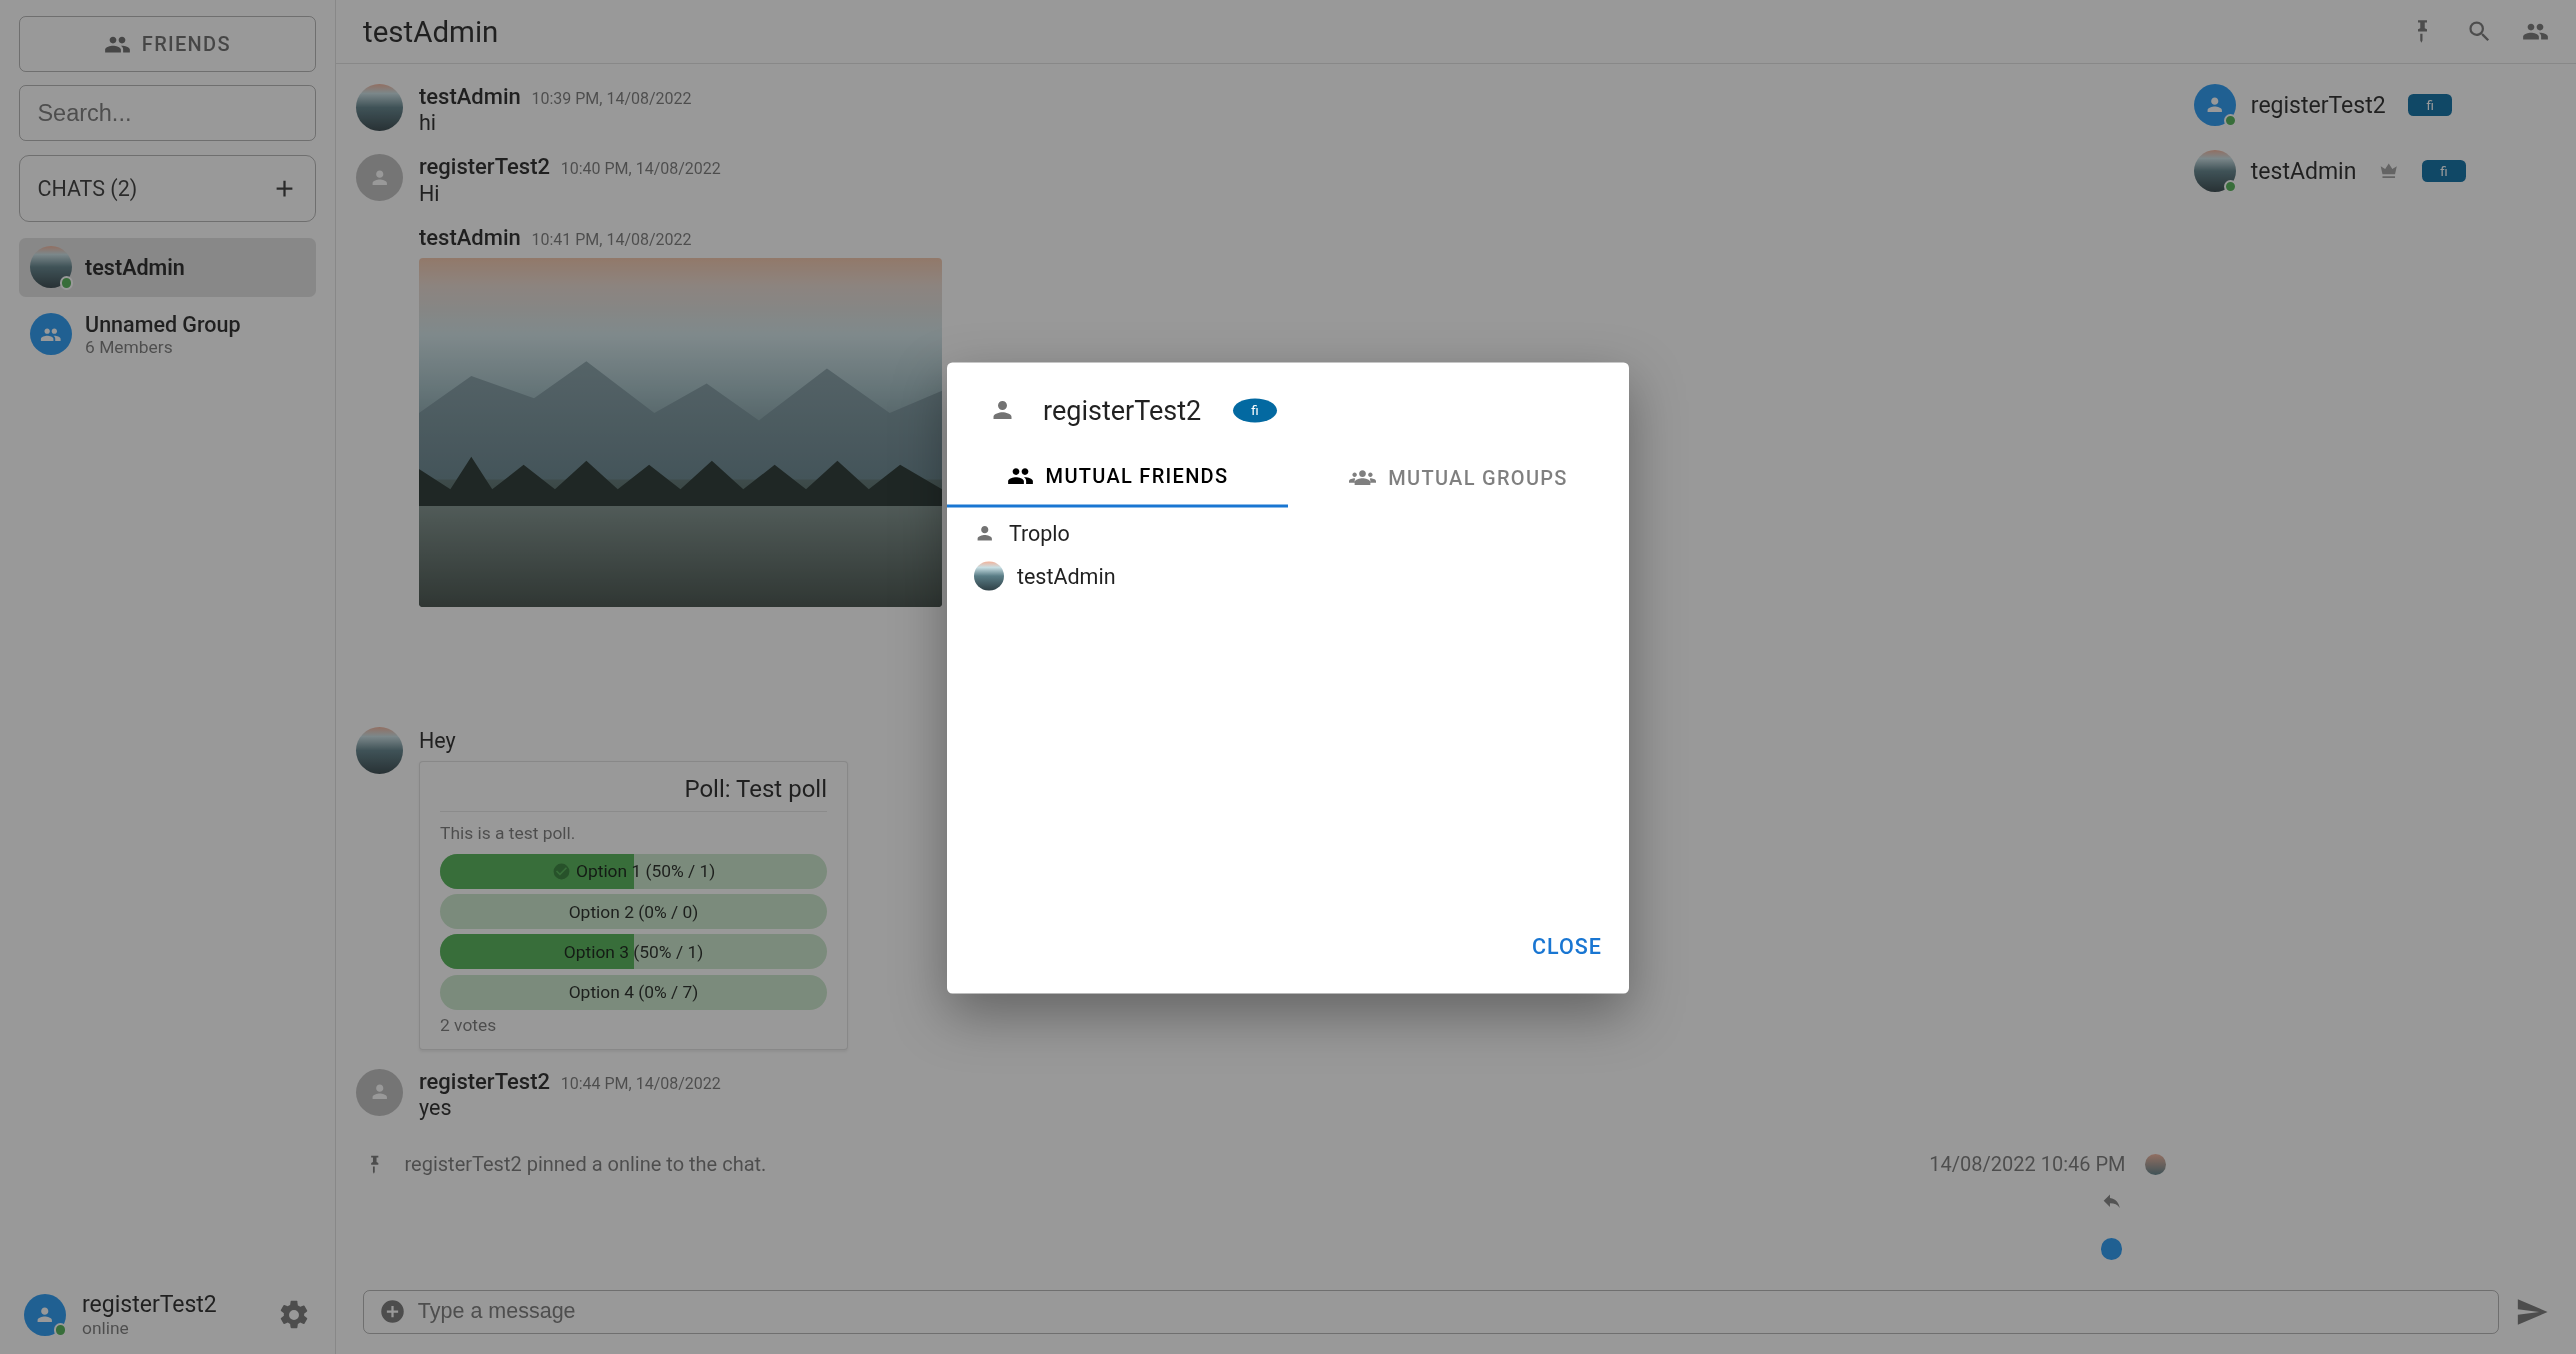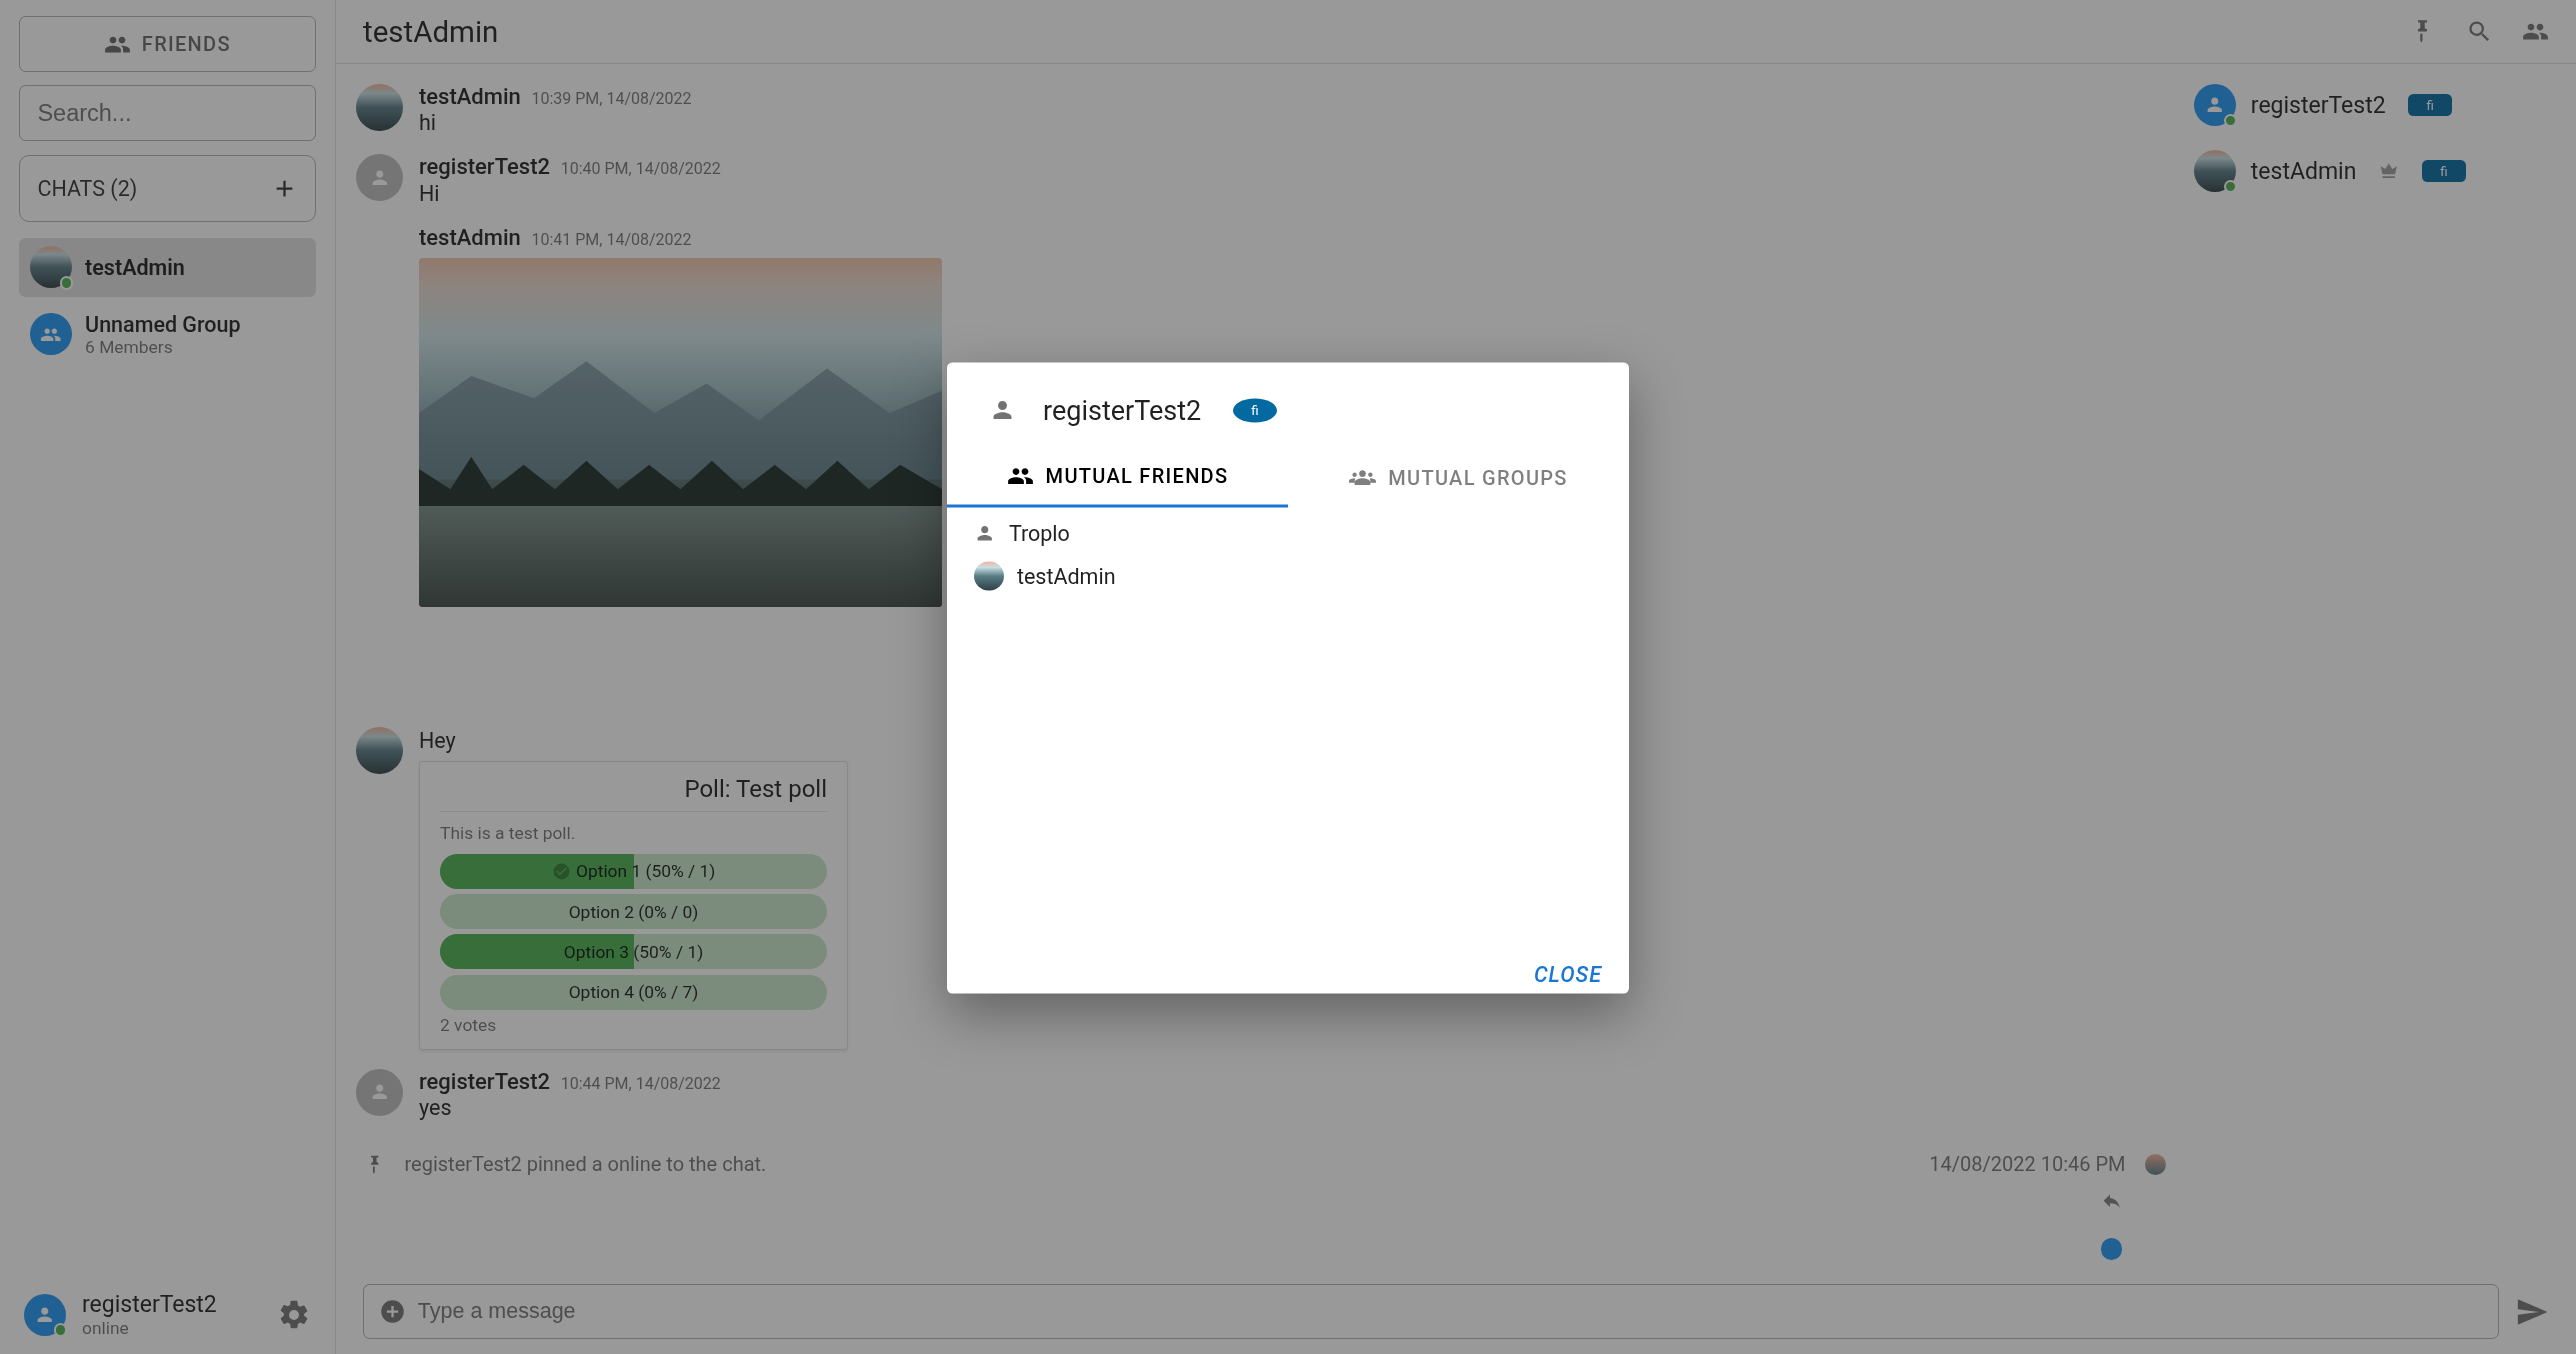--- a/index.html
+++ b/index.html
@@ -157,21 +157,21 @@
     align-items:center; justify-content:center; margin-left:8px;
   }
   .crown { color:#9e9e9e; margin-left:6.7px;}
 
   
   .composer {
     height:67px; margin-top:auto; padding:0 27px 20px 27px;
     display:flex; align-items:center; gap:16px;
   }
   .composer-input {
-    flex:1; height:55px; border:0.7px solid rgba(0,0,0,0.3);
+    flex:1; height:44px; border:0.7px solid rgba(0,0,0,0.3);
     border-radius:6.7px; display:flex; align-items:center; padding:0 14.8px;
     gap:12px; color:rgba(0,0,0,0.55);justify-content:space-between;
   }
   .composer-input input { flex:1; border:none; outline:none; font-size:21.5px; background:transparent;}
   .send-btn { color:rgba(0,0,0,0.55);}
 
   
   .dialog {
     position:absolute; z-index:60;
     left:50%; top:50%; transform:translate(-50%,-50%);
@@ -186,21 +186,21 @@
   .tab {
     flex:1; height:60px; display:flex; align-items:center; justify-content:center;
     gap:12px; font-size:20px; font-weight:500; letter-spacing:1.3px;
     color:rgba(0,0,0,0.5);
   }
   .tab.active { color:#000000; border-bottom:3.4px solid #1976d2;}
   .dialog-body { flex:1; padding:13.4px 27px; display:flex; flex-direction:column; gap:16px;}
   .friend-row { display:flex; align-items:center; gap:13.4px; font-size:21.5px;}
   .friend-row .avatar { width:29.5px; height:29.5px;}
   .friend-row .bare-icon { color:rgba(0,0,0,0.55);}
-  .dialog-actions { display:flex; justify-content:flex-end; padding:16px 27px 7px 0;font-style:italic;}
+  .dialog-actions { display:flex; justify-content:flex-end; padding:16px 27px 35px 0;}
   .close-btn { color:#1976d2; font-size:21.5px; font-weight:500; letter-spacing:1px;}
 
   
   svg { display:block; }
   .icon-20 { width:34px; height:34px;}
   .icon-sm { width:27px; height:27px;}
   .icon-tiny{ width:21.5px; height:21.5px;}
 </style>
 </head>
 <body>

